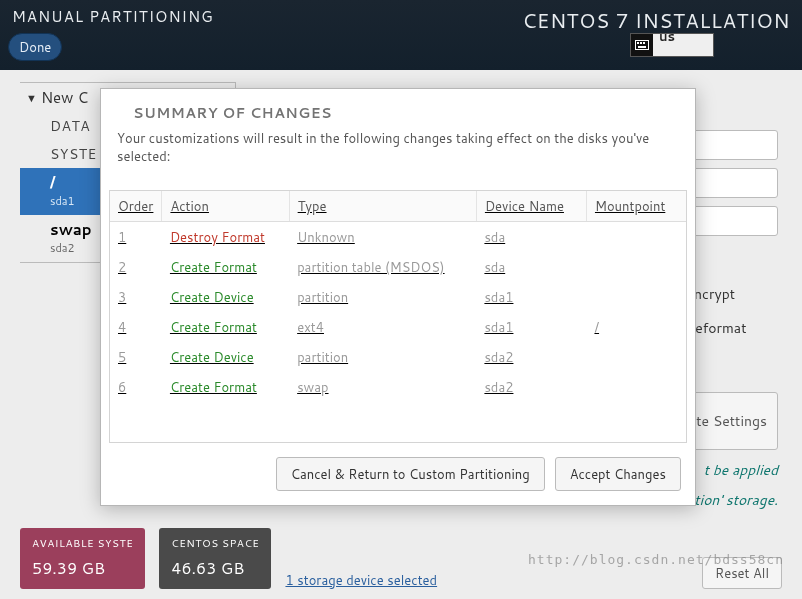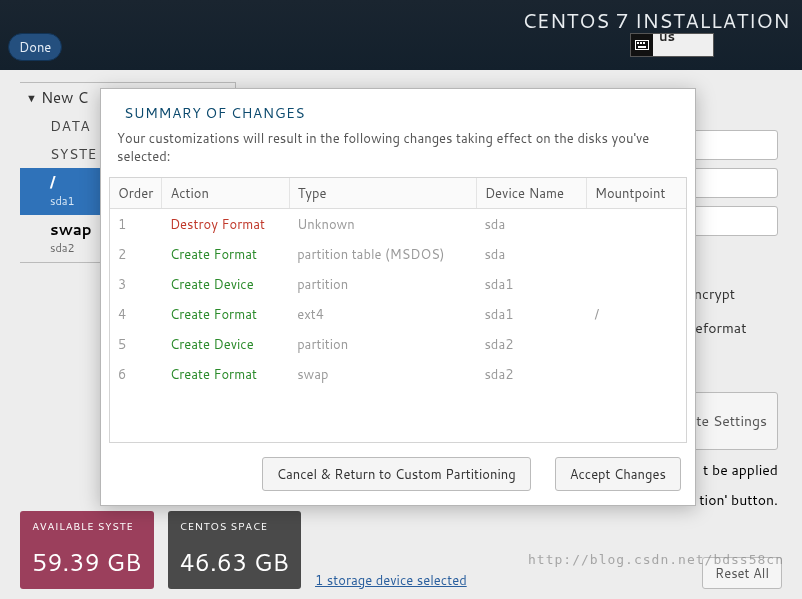--- a/index.html
+++ b/index.html
@@ -26,57 +26,58 @@
   .mountitem.selected { background:#2f72b9; color:#fff; }
   .mountitem .mp { font-weight: 600; font-size:15px; }
   .mountitem .dev { font-size:11px; color:#666; }
   .mountitem.selected .dev { color:#dbe9f6; }
   .addremove { margin-top: 280px; display:flex; gap:6px; }
   .sqbtn { width:32px; height:28px; border:1px solid #bbb; background:#f5f5f5; border-radius:3px; font-size:17px; font-weight:600; color:#555; display:flex; align-items:center; justify-content:center; }
 
   .rightfrag { position:absolute; right:24px; top:214px; font-size:14px; color:#333; }
   .rightfrag .ck { display:flex; align-items:center; gap:6px; margin-bottom:14px; }
   .rightfrag .btnish { border:1px solid #bbb; background:#f5f5f5; padding:18px 10px; border-radius:3px; color:#555; }
-  .rightfrag .hint { color:#000000; margin-top:10px; text-align:right; line-height:1.45; }
+  .rightfrag .hint { font-style:italic; color:#0f766e; margin-top:10px; text-align:right; line-height:1.45; }
 
   .inputstub { border:1px solid #bbb; background:#fff; height:30px; border-radius:3px; }
 
   .bottombar { position:absolute; left:20px; right:20px; bottom:10px; display:flex; align-items:flex-end; gap:14px; }
   .spacebox { padding:8px 12px 10px 12px; border-radius:3px; color:#fff; min-width:110px; }
   .spacebox.avail { background:#9b3f5c; }
   .spacebox.total { background:#4a4a4a; }
   .spacebox .lab { font-size:10.5px; letter-spacing:0.5px; }
-  .spacebox .val { font-size:24px; font-weight:300; margin-top:12px; }
+  .spacebox .val { font-size:16px; font-weight:300; margin-top:6px; }
   .storage-link { color:#2a5f9e; text-decoration:underline; font-size:13px; }
   .resetbtn { margin-left:auto; border:1px solid #bbb; background:#f5f5f5; padding:6px 12px; border-radius:3px; font-size:13px; color:#555; }
 
   .watermark { position:absolute; right:18px; bottom:32px; color:#888; font-family: monospace; font-size:13px; letter-spacing:1px; opacity:0.7; pointer-events:none; }
 
   
   .modal { position:absolute; left:100px; top:88px; width:596px; height:418px; background:#fff; border:1px solid #b6b6b6; box-shadow:0 3px 18px rgba(0,0,0,0.25); display:flex; flex-direction:column; }
-  .modal h2 { font-size:14px; font-weight:400; color:#0c4a6e; letter-spacing:0.5px; padding:14px 16px 6px 23px; }
+  .modal h2 { font-size:14px; font-weight:700; color:#737373; letter-spacing:0.5px; padding:14px 16px 6px 32px; }
   .modal .sub { font-size:13px; color:#555; padding:0 16px 12px 16px; line-height:1.4; }
-  .modal .tblwrap { flex:1; margin:0 8px 0 8px; border:1px solid #d4d4d4; overflow:hidden; }
+  .modal .tblwrap { flex:1; margin:13px 8px 0 8px; border:1px solid #d4d4d4; overflow:hidden;text-decoration:underline; }
   table { width:100%; border-collapse:collapse; font-size:13px; }
   thead th { text-align:left; font-weight:500; color:#555; padding:6px 8px; border-bottom:1px solid #ddd; border-right:1px solid #e4e4e4; background:#fafafa; }
   thead th:last-child { border-right:none; }
   tbody td { padding:6px 8px; color:#9a9a9a; vertical-align:middle; white-space:nowrap; }
   tbody td.order { width:46px; }
   tbody td.action.destroy { color:#c0392b; }
   tbody td.action.create { color:#2a8a2a; }
-  .modal .footer { padding:14px; display:flex; justify-content:flex-end; gap:24px; }
+  .modal .footer { padding:14px; display:flex; justify-content:flex-end; gap:10px; }
   .modal .footer button { border:1px solid #bbb; background:#f5f5f5; padding:7px 14px; border-radius:3px; font-size:13px; color:#333; cursor:pointer; }
 
   .rightinputs { position:absolute; right:24px; top:60px; width:330px; display:flex; flex-direction:column; gap:8px; }
 
 </style>
 </head>
 <body>
 
 <div class="topbar">
+  <div class="title-left">MANUAL PARTITIONING</div>
   <div class="title-right">CENTOS 7 INSTALLATION</div>
   <button class="done-btn">Done</button>
   <div class="kb-ind">
     <span class="kb-icon">
       <svg width="14" height="10" viewBox="0 0 14 10">
           <rect x="0" y="0" width="14" height="10" fill="#fff"></rect>
           <rect x="1" y="1" width="12" height="8" fill="#111"></rect>
           <rect x="2" y="2" width="2" height="2" fill="#fff"></rect>
           <rect x="5" y="2" width="2" height="2" fill="#fff"></rect>
           <rect x="8" y="2" width="2" height="2" fill="#fff"></rect>
@@ -120,21 +121,21 @@
   <div class="rightfrag">
     <div class="ck">
       <span>Encrypt</span>
     </div>
     <div class="ck">
       <span>Reformat</span>
     </div>
     <div style="height:40px"></div>
     <div class="btnish">te Settings</div>
     <div class="hint">t be applied</div>
-    <div class="hint">tion' button.</div>
+    <div class="hint">tion' storage.</div>
   </div>
 
   <div class="bottombar">
     <div class="spacebox avail">
       <div class="lab">AVAILABLE SYSTE</div>
       <div class="val">59.39 GB</div>
     </div>
     <div class="spacebox total">
       <div class="lab">CENTOS SPACE</div>
       <div class="val">46.63 GB</div>

